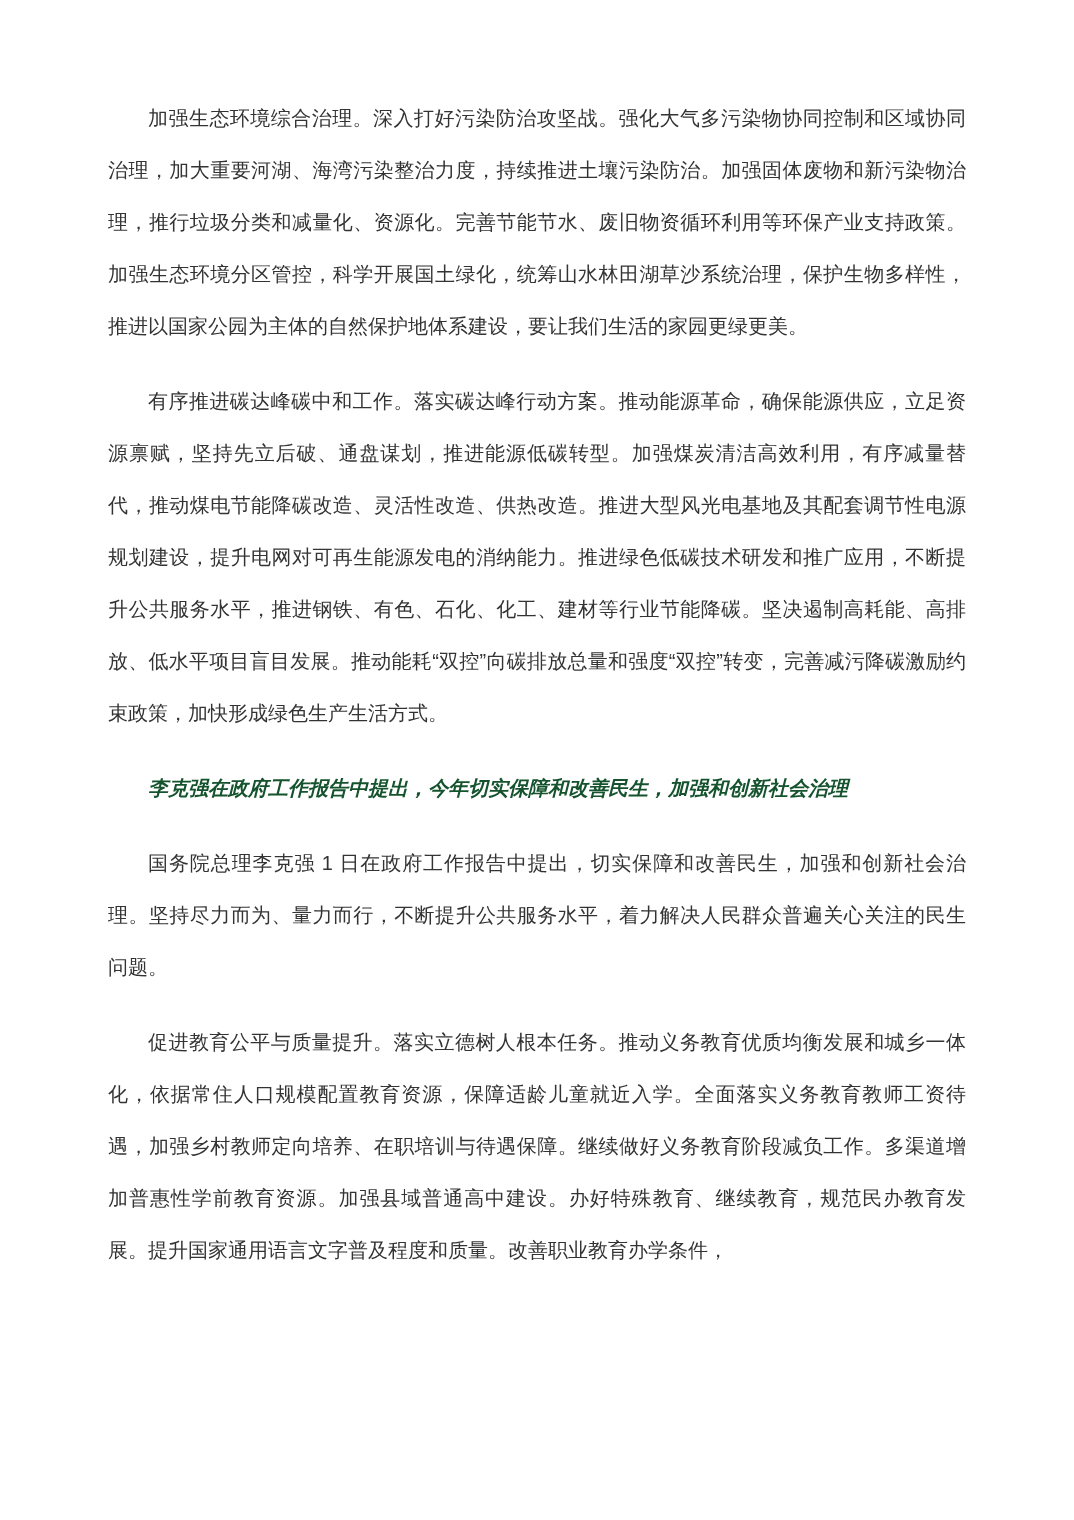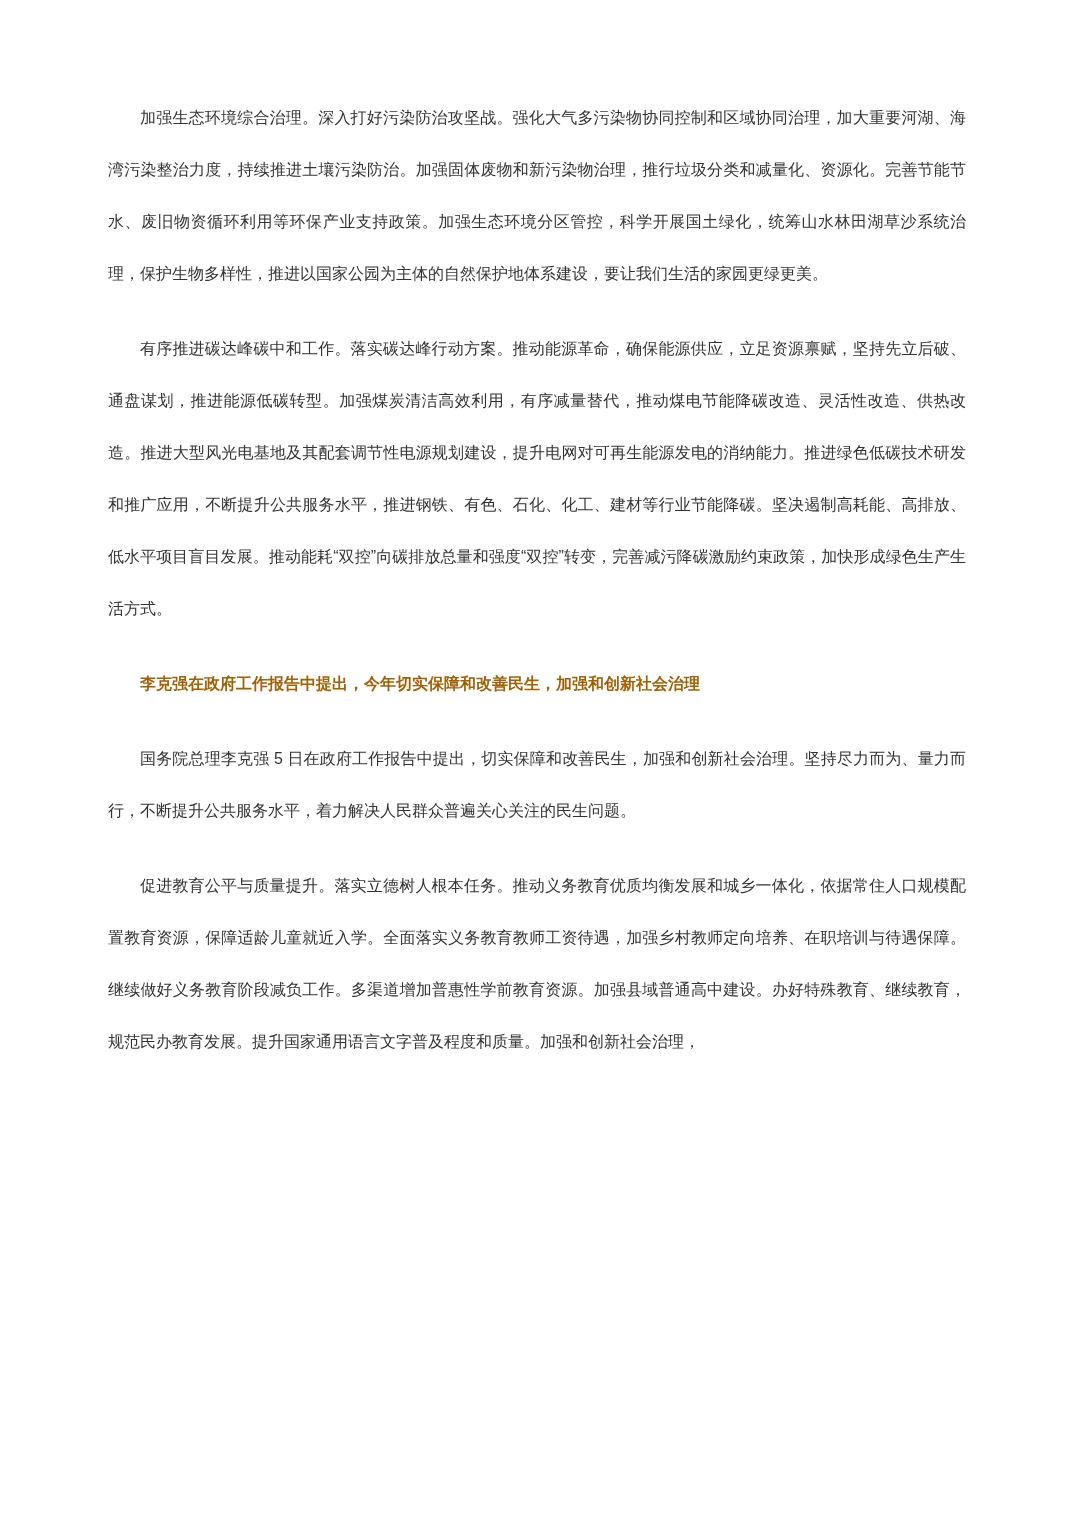--- a/index.html
+++ b/index.html
@@ -12,35 +12,36 @@
     width: 1074px;
     height: 1520px;
     box-sizing: border-box;
     background: #ffffff;
     padding: 92px 108px 0 108px;
     overflow: hidden;
     font-family: "Liberation Sans", "DejaVu Sans", sans-serif;
   }
   .para {
     margin: 0 0 23px 0;
-    font-size: 16px;
+    font-size: 20px;
     line-height: 52px;
     color: #333333;
     text-align: justify;
     text-justify: inter-ideograph;
     text-indent: 2em;
     word-break: break-all;
   }
   .para.heading {
     font-weight: 700;
-    color: #a16207;
+    color: #14532d;
+    font-style: italic;
   }
 </style>
 </head>
 <body>
 
 <div class="page">
   <p class="para">加强生态环境综合治理。深入打好污染防治攻坚战。强化大气多污染物协同控制和区域协同治理，加大重要河湖、海湾污染整治力度，持续推进土壤污染防治。加强固体废物和新污染物治理，推行垃圾分类和减量化、资源化。完善节能节水、废旧物资循环利用等环保产业支持政策。加强生态环境分区管控，科学开展国土绿化，统筹山水林田湖草沙系统治理，保护生物多样性，推进以国家公园为主体的自然保护地体系建设，要让我们生活的家园更绿更美。</p>
   <p class="para">有序推进碳达峰碳中和工作。落实碳达峰行动方案。推动能源革命，确保能源供应，立足资源禀赋，坚持先立后破、通盘谋划，推进能源低碳转型。加强煤炭清洁高效利用，有序减量替代，推动煤电节能降碳改造、灵活性改造、供热改造。推进大型风光电基地及其配套调节性电源规划建设，提升电网对可再生能源发电的消纳能力。推进绿色低碳技术研发和推广应用，不断提升公共服务水平，推进钢铁、有色、石化、化工、建材等行业节能降碳。坚决遏制高耗能、高排放、低水平项目盲目发展。推动能耗“双控”向碳排放总量和强度“双控”转变，完善减污降碳激励约束政策，加快形成绿色生产生活方式。</p>
   <p class="para heading">李克强在政府工作报告中提出，今年切实保障和改善民生，加强和创新社会治理</p>
-  <p class="para">国务院总理李克强 5 日在政府工作报告中提出，切实保障和改善民生，加强和创新社会治理。坚持尽力而为、量力而行，不断提升公共服务水平，着力解决人民群众普遍关心关注的民生问题。</p>
-  <p class="para">促进教育公平与质量提升。落实立德树人根本任务。推动义务教育优质均衡发展和城乡一体化，依据常住人口规模配置教育资源，保障适龄儿童就近入学。全面落实义务教育教师工资待遇，加强乡村教师定向培养、在职培训与待遇保障。继续做好义务教育阶段减负工作。多渠道增加普惠性学前教育资源。加强县域普通高中建设。办好特殊教育、继续教育，规范民办教育发展。提升国家通用语言文字普及程度和质量。加强和创新社会治理，</p>
+  <p class="para">国务院总理李克强 1 日在政府工作报告中提出，切实保障和改善民生，加强和创新社会治理。坚持尽力而为、量力而行，不断提升公共服务水平，着力解决人民群众普遍关心关注的民生问题。</p>
+  <p class="para">促进教育公平与质量提升。落实立德树人根本任务。推动义务教育优质均衡发展和城乡一体化，依据常住人口规模配置教育资源，保障适龄儿童就近入学。全面落实义务教育教师工资待遇，加强乡村教师定向培养、在职培训与待遇保障。继续做好义务教育阶段减负工作。多渠道增加普惠性学前教育资源。加强县域普通高中建设。办好特殊教育、继续教育，规范民办教育发展。提升国家通用语言文字普及程度和质量。改善职业教育办学条件，</p>
 </div>
 
 </body></html>

